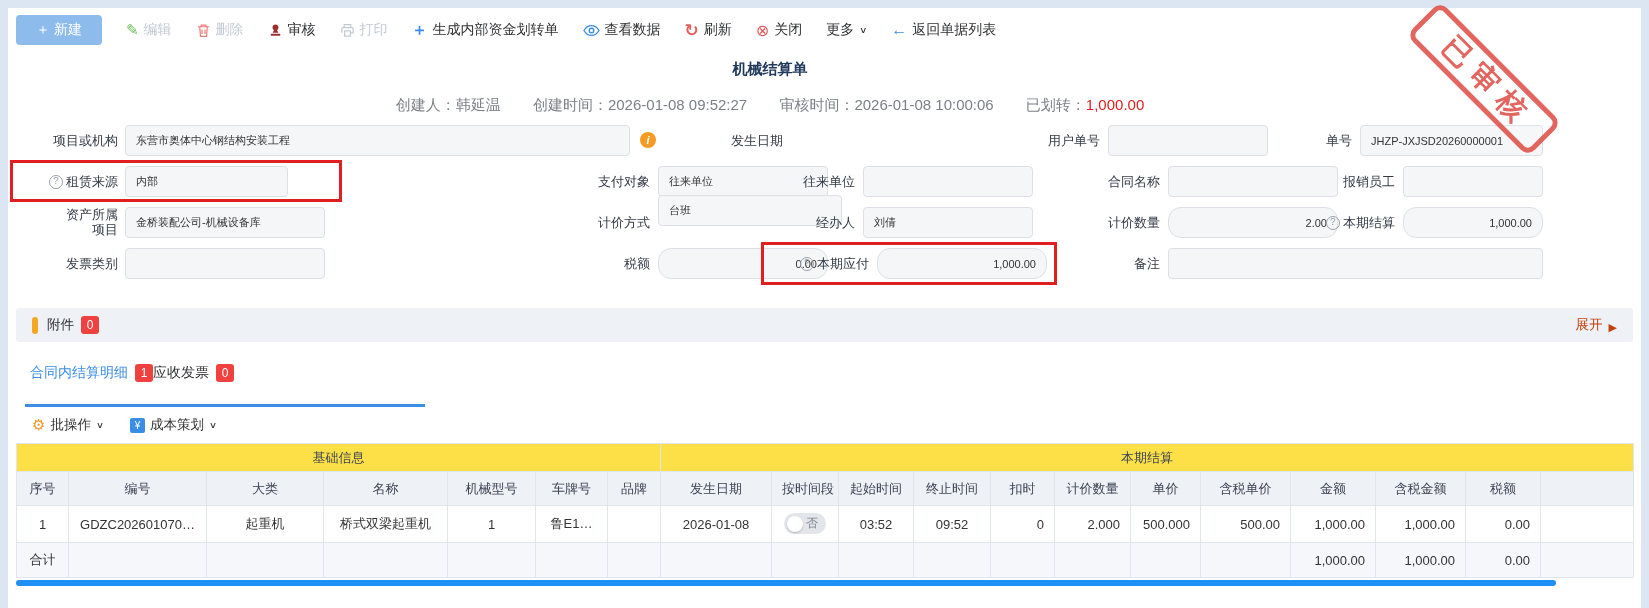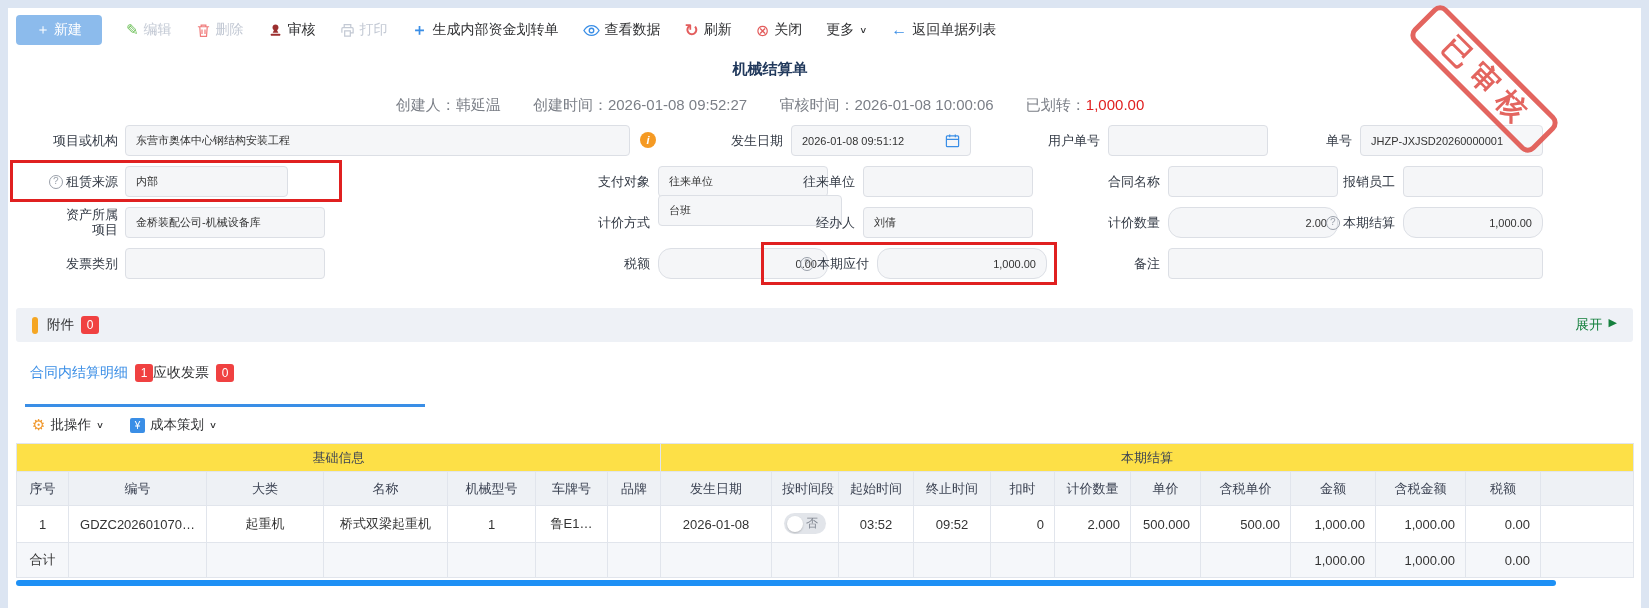--- a/index.html
+++ b/index.html
@@ -39,21 +39,21 @@
   .qicon { display:inline-flex; align-items:center; justify-content:center; width:14px; height:14px; border:1px solid #9aa0aa; border-radius:50%; color:#9aa0aa; font-size:10px; margin-right:3px; flex:0 0 auto; }
   .info-circle { position:absolute; width:16px; height:16px; background:#f59a23; border-radius:50%; color:#fff; font-size:11px; font-weight:bold; font-style:italic; display:flex; align-items:center; justify-content:center; }
   .cal { margin-left:auto; color:#3a8ee6; }
   .hl-box { position:absolute; border:3px solid #e02020; z-index:5; pointer-events:none; }
 
   
   .attach-bar { position:absolute; left:8px; top:300px; width:1617px; height:34px; background:#eef1f6; border-radius:3px; display:flex; align-items:center; padding:0 16px; }
   .orange-pill { width:6px; height:17px; background:#f5a623; border-radius:3px; margin-right:9px; }
   .badge { display:inline-flex; align-items:center; justify-content:center; min-width:18px; height:18px; padding:0 4px; background:#f04141; color:#fff; font-size:12px; border-radius:3px; margin-left:7px; }
   .bar-label { font-size:13.5px; color:#303133; }
-  .expand { margin-left:auto; display:flex; align-items:flex-start; gap:6px; font-size:13.5px; color:#15803d; cursor:pointer; }
+  .expand { margin-left:auto; display:flex; align-items:flex-end; gap:6px; font-size:13.5px; color:#c2410c; cursor:pointer; }
   .tri { font-size:11px; }
 
   
   .tabs { position:absolute; left:22px; top:356px; display:flex; }
   .tab { display:flex; align-items:center; font-size:14px; color:#303133; cursor:pointer; }
   .tab.active { color:#3a8ee6; }
   .tab-underline { position:absolute; left:17px; top:396px; width:400px; height:3px; background:#3a8ee6; }
 
   
   .tbl-toolbar { position:absolute; left:24px; top:408px; display:flex; align-items:center; gap:26px; }
@@ -154,29 +154,20 @@
     </div>
 
     <div class="stamp">
         <span>已审核</span>
       </div>
 
     <div class="lbl" style="left:22px;top:117px;width:88px">项目或机构</div>
     <div class="fld" style="left:117px;top:117px;width:505px">东营市奥体中心钢结构安装工程</div>
     <div class="info-circle" style="left:632px;top:124px">i</div>
     <div class="lbl" style="left:707px;top:117px;width:68px">发生日期</div>
-    <div class="fld" style="left:783px;top:117px;width:180px">
-      <span>2026-01-08 09:51:12</span>
-      <span class="cal ic">
-          <svg width="15" height="15" viewBox="0 0 16 16" fill="none" stroke="#3a8ee6" stroke-width="1.3">
-            <rect x="1.5" y="3" width="13" height="11.5" rx="1"></rect>
-            <path d="M1.5 6.8h13M5 1.5v3M11 1.5v3"></path>
-          </svg>
-        </span>
-    </div>
     <div class="lbl" style="left:1024px;top:117px;width:68px">用户单号</div>
     <div class="fld" style="left:1100px;top:117px;width:160px"></div>
     <div class="lbl" style="left:1286px;top:117px;width:58px">单号</div>
     <div class="fld" style="left:1352px;top:117px;width:183px">JHZP-JXJSD20260000001</div>
 
     <div class="hl-box" style="left:2px;top:152px;width:332px;height:42px"></div>
     <div class="lbl" style="left:8px;top:158px;width:102px">
       <span class="qicon">?</span>
         <span>租赁来源</span>
     </div>

